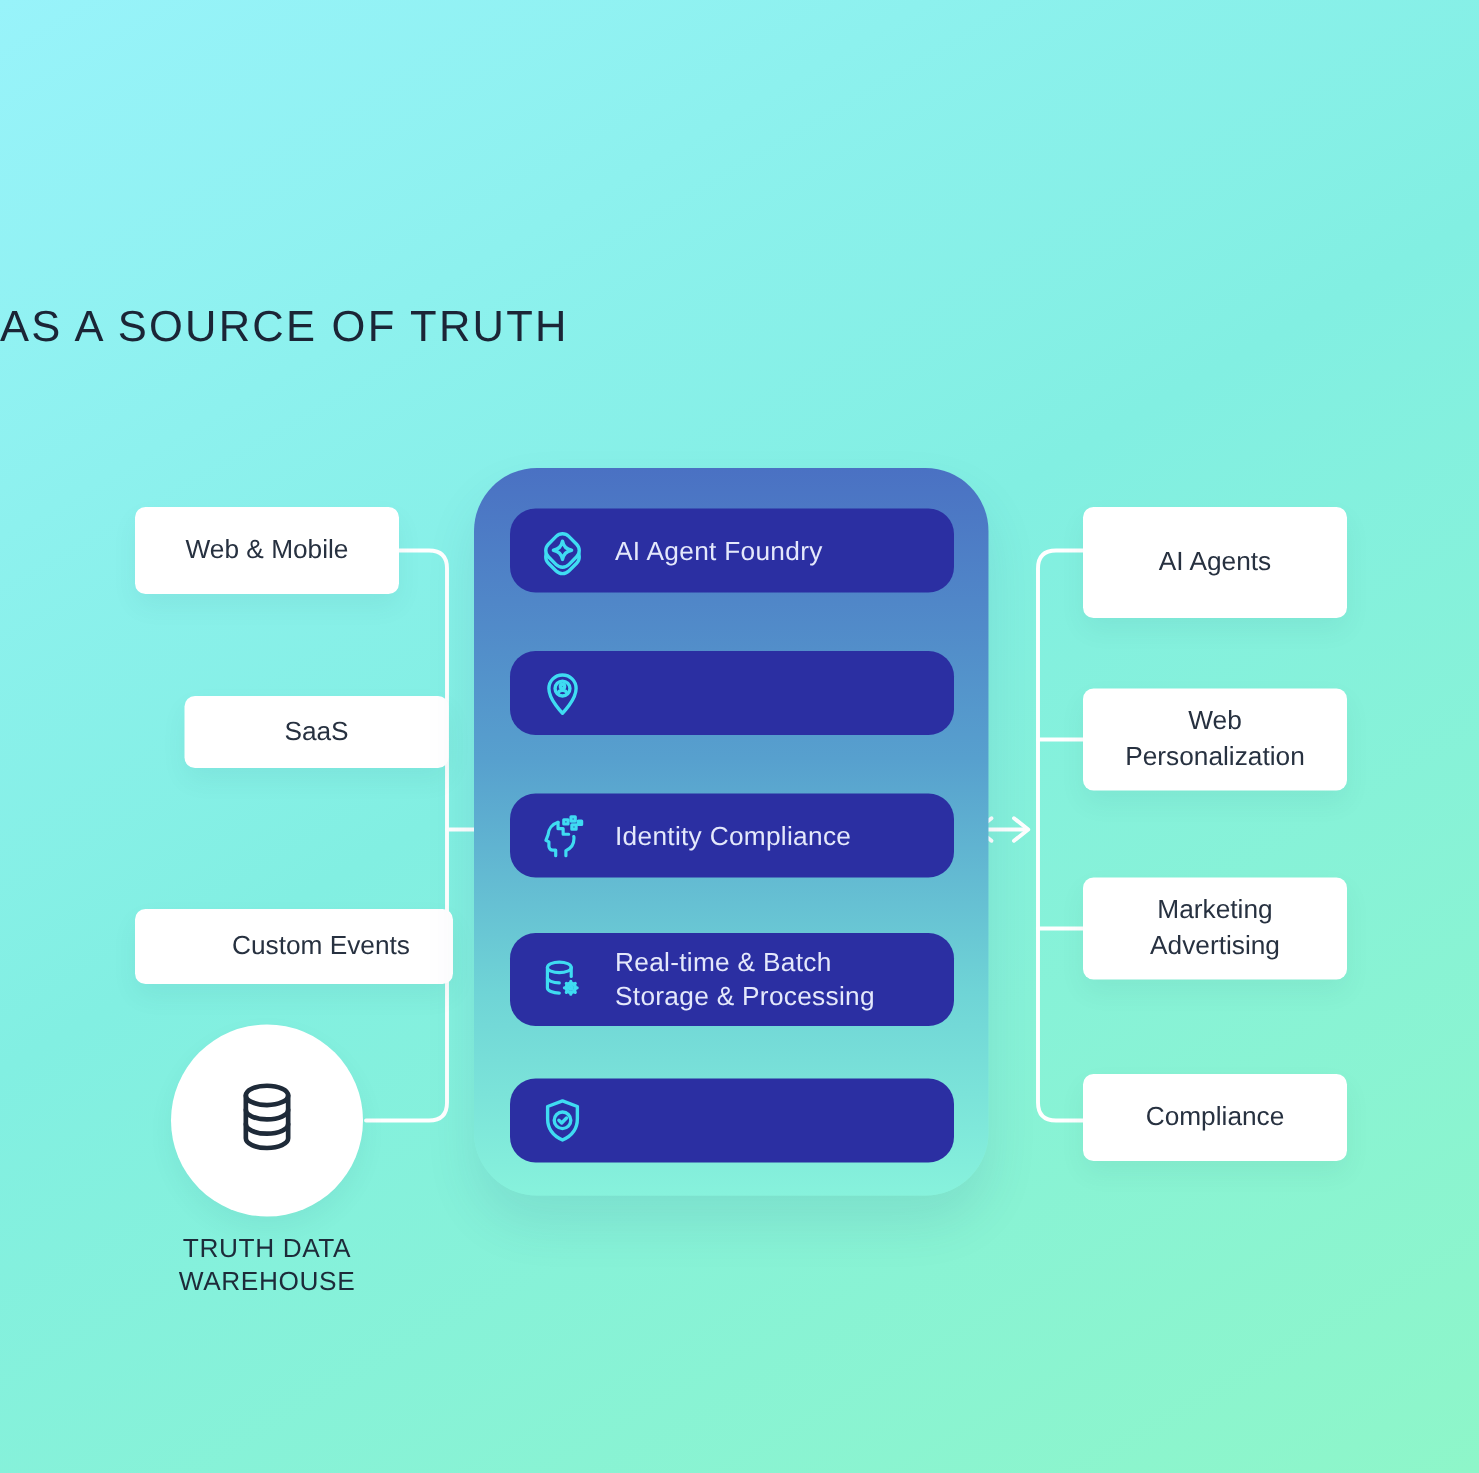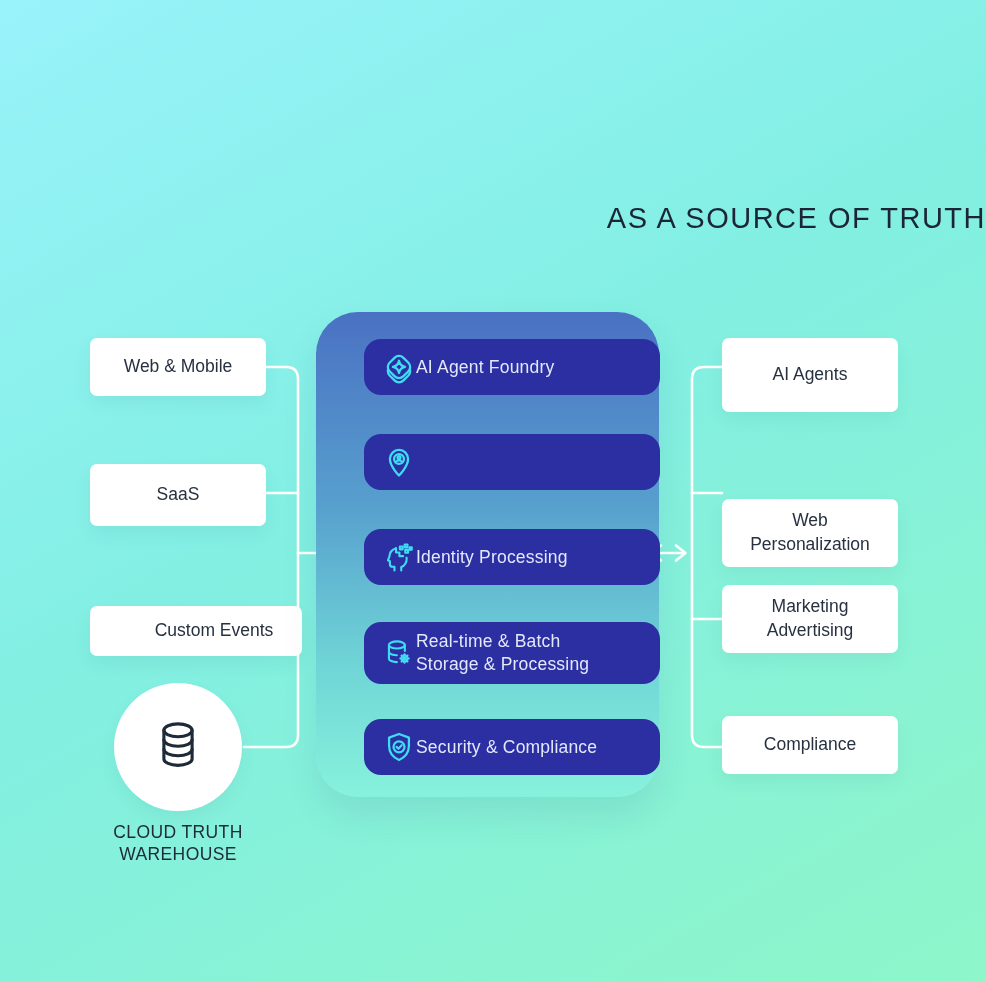--- a/index.html
+++ b/index.html
@@ -15,38 +15,38 @@
   }
   
   .title{
     position:absolute;top:123px;left:0;width:100%;
     text-align:center;
     font-size:48px;font-weight:800;letter-spacing:-1px;
     color:#131b2d;
   }
   .subtitle{
     position:absolute;top:202px;left:0;width:100%;
-    text-align:right;
+    text-align:left;
     font-size:29px;font-weight:400;letter-spacing:1.5px;
     color:#1b2536;
   }
   
   .panel{
     position:absolute;left:316px;top:312px;width:343px;height:485px;
     border-radius:42px;
     background:linear-gradient(180deg,#4a71c3 0%,#57a0ce 40%,#6fd4d6 72%,#87f2dc 100%);
     box-shadow:0 18px 34px rgba(25,70,120,0.10);
   }
   .module{
     position:absolute;left:24px;width:296px;
     background:#2b2fa2;
     border-radius:17px;
     display:flex;align-items:center;
     padding-left:18px;box-sizing:border-box;
-    margin-left:24px;
+    gap:18px;
   }
   .module .mod-icon{flex:0 0 34px;height:34px;display:flex;align-items:center;justify-content:center;}
   .module .mod-label{
     color:#e4e8fb;font-size:17.5px;line-height:1.3;
     white-space:pre-line;letter-spacing:0.2px;
   }
   .m0{top:27px;height:56px;}
   .m1{top:122px;height:56px;}
   .m2{top:217px;height:56px;}
   .m3{top:310px;height:62px;}
@@ -57,24 +57,24 @@
     background:#ffffff;border-radius:7px;
     display:flex;align-items:center;justify-content:center;
     text-align:center;
     color:#273140;font-size:17.5px;line-height:1.35;
     white-space:pre-line;
     box-shadow:0 8px 18px rgba(20,70,90,0.06);
   }
   .left-col{left:90px;}
   .right-col{left:722px;}
   .r0{top:338px;height:58px;}
-  .r1{top:464px;height:62px;}
+  .r1{top:464px;height:48px;margin-left:33px;}
   .r2{top:606px;height:50px;padding-left:36px;}
   .d0{top:338px;height:74px;}
-  .d1{top:459px;height:68px;margin-top:40px;}
+  .d1{top:459px;height:68px;}
   .d2{top:585px;height:68px;}
   .d3{top:716px;height:58px;}
   
   .warehouse-circle{
     position:absolute;left:114px;top:683px;width:128px;height:128px;
     border-radius:50%;background:#ffffff;
     display:flex;align-items:center;justify-content:center;
     box-shadow:0 8px 18px rgba(20,70,90,0.06);
   }
   .warehouse-label{
@@ -128,21 +128,21 @@
   <div class="warehouse-circle">
     <span>
       <svg width="50" height="56" viewBox="0 0 24 27" fill="none" stroke="#1e2a38" stroke-width="1.5" stroke-linecap="round">
         <ellipse cx="12" cy="6.4" rx="6.8" ry="3.1"></ellipse>
         <path d="M5.2 6.4 V20.2 C5.2 21.9 8.2 23.3 12 23.3 C15.8 23.3 18.8 21.9 18.8 20.2 V6.4"></path>
         <path d="M5.2 11 C5.2 12.7 8.2 14.1 12 14.1 C15.8 14.1 18.8 12.7 18.8 11"></path>
         <path d="M5.2 15.6 C5.2 17.3 8.2 18.7 12 18.7 C15.8 18.7 18.8 17.3 18.8 15.6"></path>
       </svg>
     </span>
   </div>
-  <div class="warehouse-label" style="white-space:pre-line;">CLOUD TRUTH
+  <div class="warehouse-label" style="white-space:pre-line;">TRUTH DATA
 WAREHOUSE</div>
 
   <div class="panel">
 
     <div class="module m0">
       <span class="mod-icon">
         <svg width="34" height="34" viewBox="0 0 24 24" fill="none" stroke="#3fdcf2" stroke-width="1.6" stroke-linecap="round" stroke-linejoin="round">
           <rect x="5.2" y="8.2" width="13.6" height="13.6" rx="4.2" transform="rotate(-45 12 15)"></rect>
           <rect x="5.2" y="5.2" width="13.6" height="13.6" rx="4.2" transform="rotate(-45 12 12)" fill="#2b2fa2"></rect>
           <path d="M12 7.6 C12.45 10 13.9 11.45 16.3 11.9 C13.9 12.35 12.45 13.8 12 16.2 C11.55 13.8 10.1 12.35 7.7 11.9 C10.1 11.45 11.55 10 12 7.6 Z"></path>
@@ -166,21 +166,21 @@
       <span class="mod-icon">
         <svg width="34" height="34" viewBox="0 0 24 24" fill="none" stroke="#3fdcf2" stroke-width="1.5" stroke-linecap="round" stroke-linejoin="round">
           <path d="M13.6 21.5 v-2.4 c2.3-1 3.8-3.1 3.8-5.7 0-0.3 0-0.6-0.1-0.9 M9.9 5.8 c-2.6 0.8-4.5 3.1-4.7 5.9 l-1 2.6 1.4 0.7 v2.1 c0 1 0.8 1.8 1.8 1.8 h1.4 v2.6"></path>
           <path d="M9.9 5.8 v3 h2.4 v2.6 h2.6"></path>
           <rect x="12.6" y="4.6" width="2" height="2"></rect>
           <rect x="16" y="3.2" width="2" height="2"></rect>
           <rect x="16.4" y="7" width="2" height="2"></rect>
           <rect x="19.4" y="5.2" width="1.6" height="1.6"></rect>
         </svg>
       </span>
-      <span class="mod-label">Identity Processing</span>
+      <span class="mod-label">Identity Compliance</span>
     </div>
 
     <div class="module m3">
       <span class="mod-icon">
         <svg width="34" height="34" viewBox="0 0 24 24" fill="none" stroke="#3fdcf2" stroke-width="1.5" stroke-linecap="round" stroke-linejoin="round">
           <ellipse cx="10.5" cy="6.3" rx="5.6" ry="2.5"></ellipse>
           <path d="M4.9 6.3 V16 C4.9 17.3 7.4 18.4 10.5 18.4"></path>
           <path d="M16.1 6.3 V10.6"></path>
           <path d="M4.9 11.2 C4.9 12.5 7.4 13.6 10.5 13.6"></path>
           <circle cx="15.9" cy="15.9" r="2.2"></circle>
@@ -193,21 +193,20 @@
     </div>
 
     <div class="module m4">
       <span class="mod-icon">
         <svg width="34" height="34" viewBox="0 0 24 24" fill="none" stroke="#3fdcf2" stroke-width="1.6" stroke-linecap="round" stroke-linejoin="round">
           <path d="M12 2.8 L19 5.4 V11.2 C19 16 16.1 19.4 12 21.2 C7.9 19.4 5 16 5 11.2 V5.4 Z"></path>
           <circle cx="12" cy="11.9" r="3.9"></circle>
           <path d="M10.3 11.9 L11.6 13.2 L13.9 10.8"></path>
         </svg>
       </span>
-      <span class="mod-label">Security &amp; Compliance</span>
     </div>
 
   </div>
 
   <div class="card right-col d0">
     <span>AI Agents</span>
   </div>
   <div class="card right-col d1">
     <span>Web
 Personalization</span>

